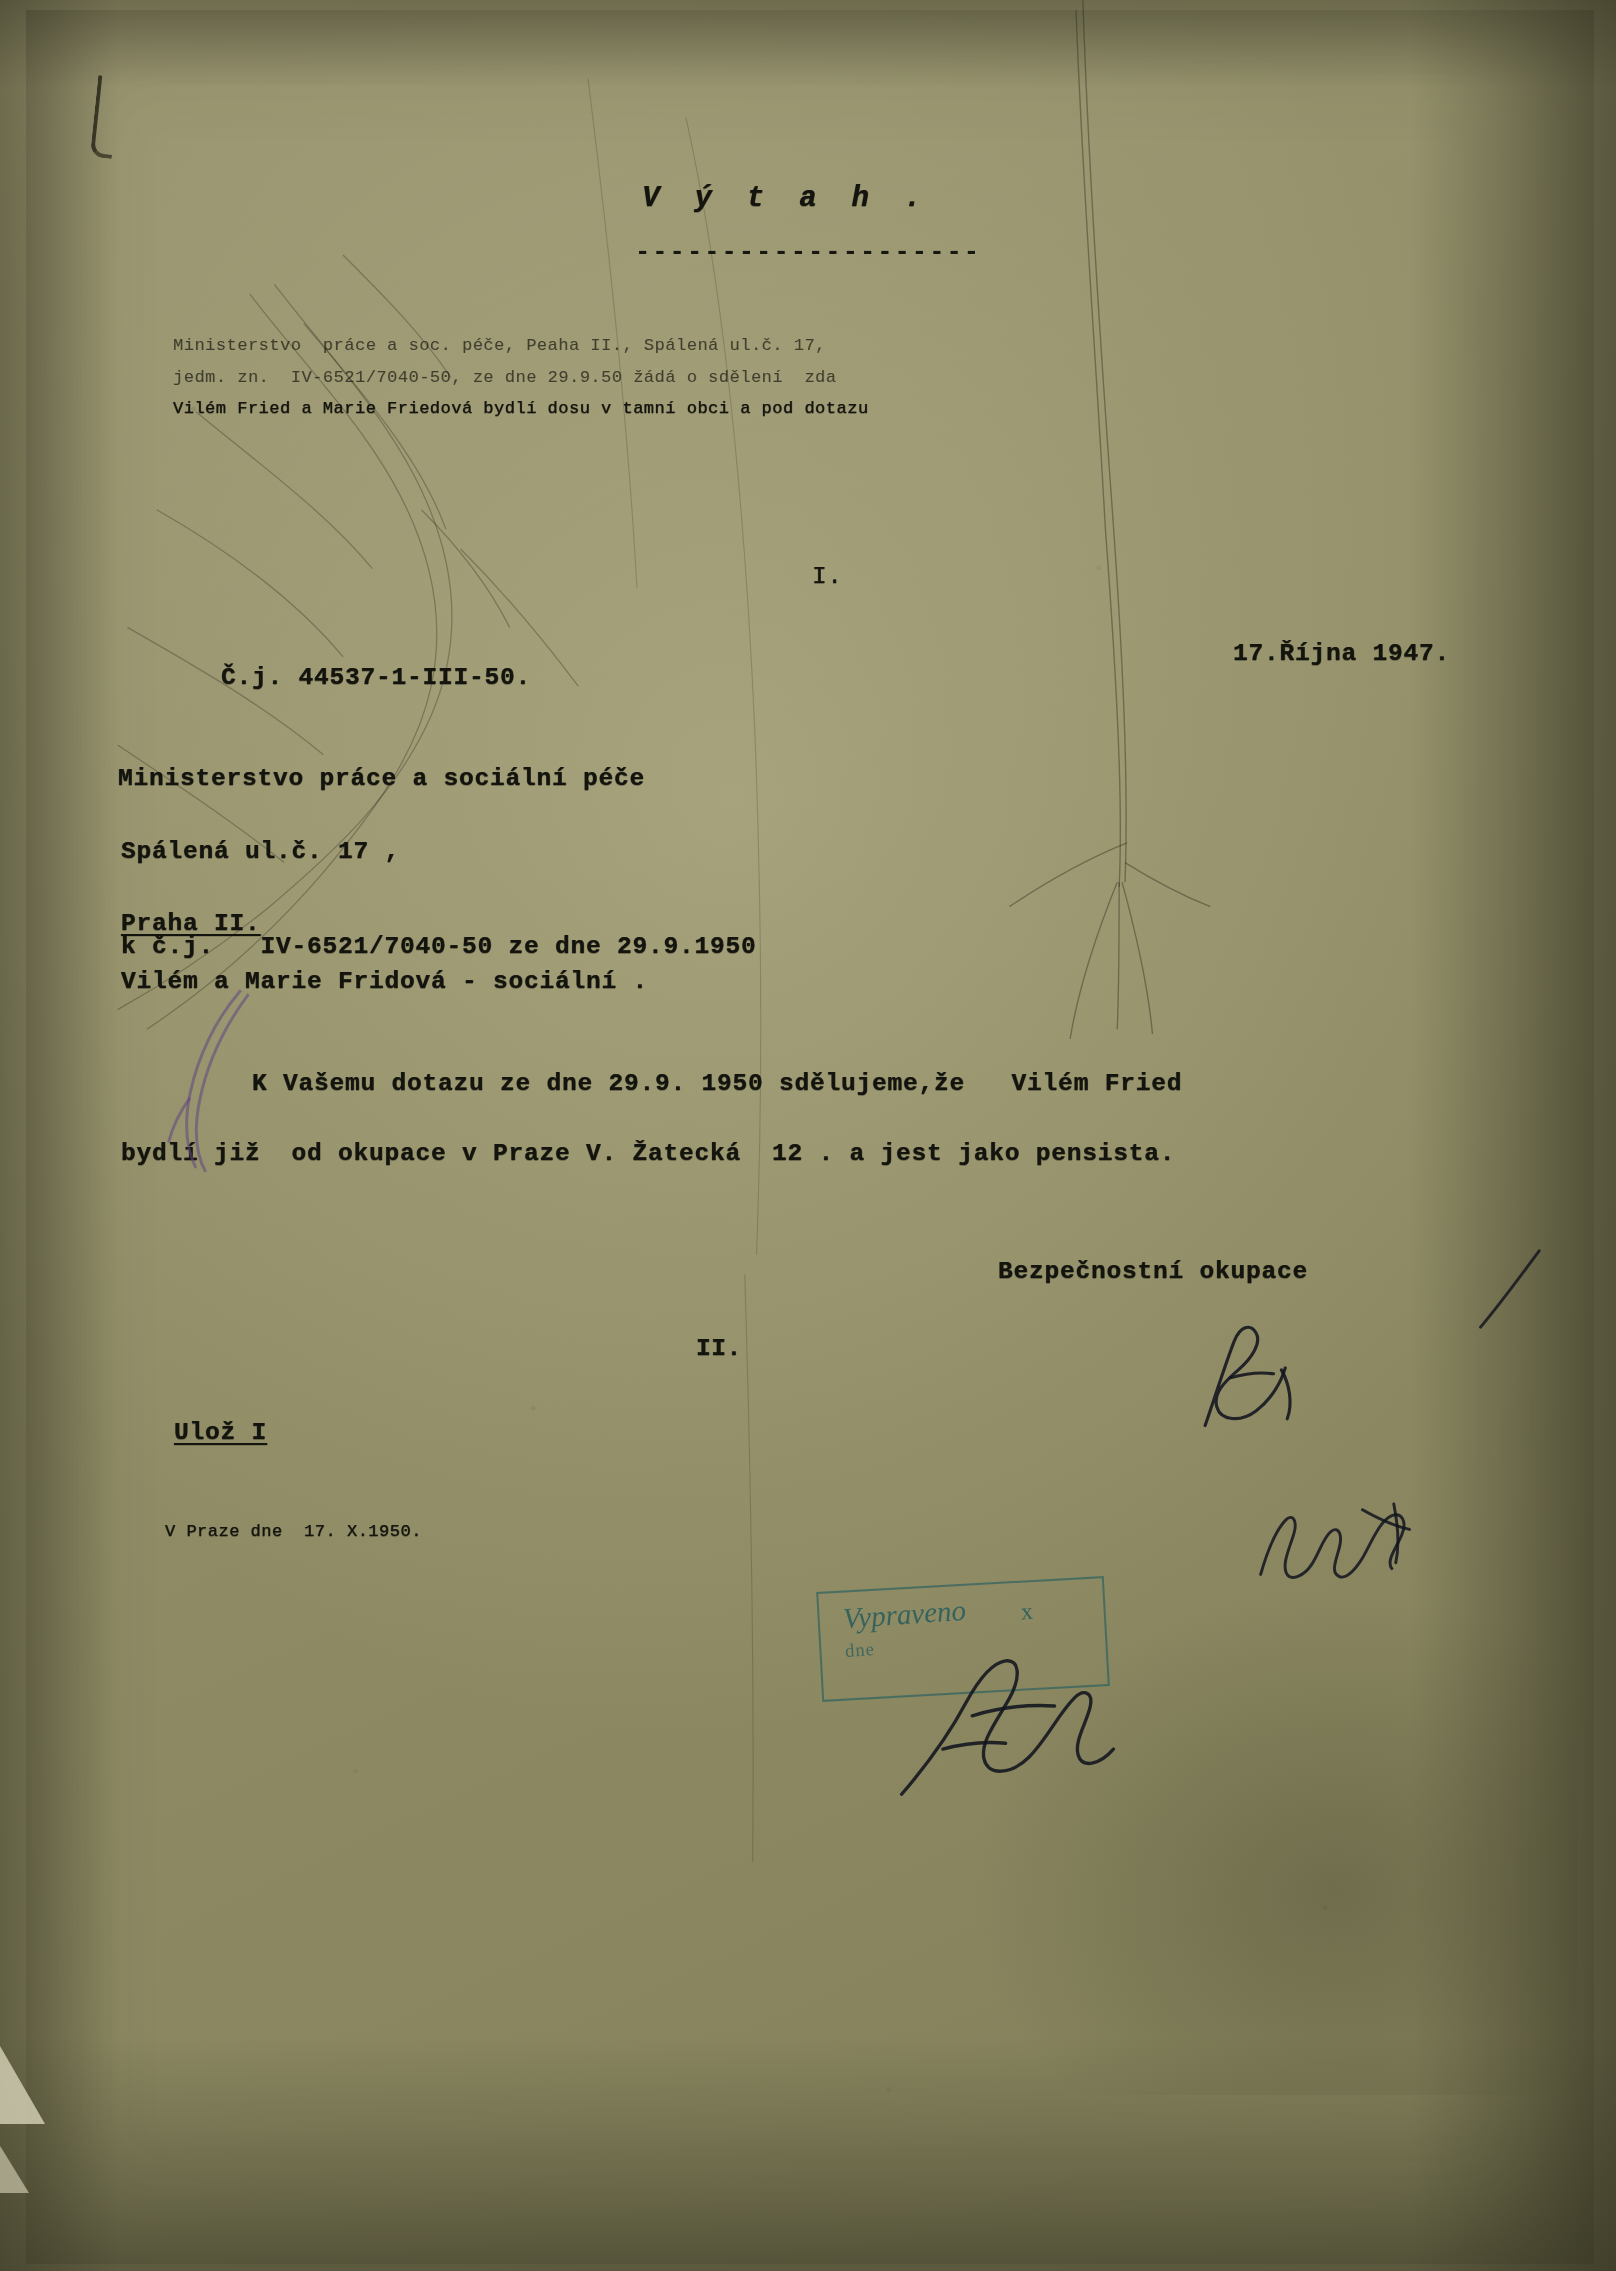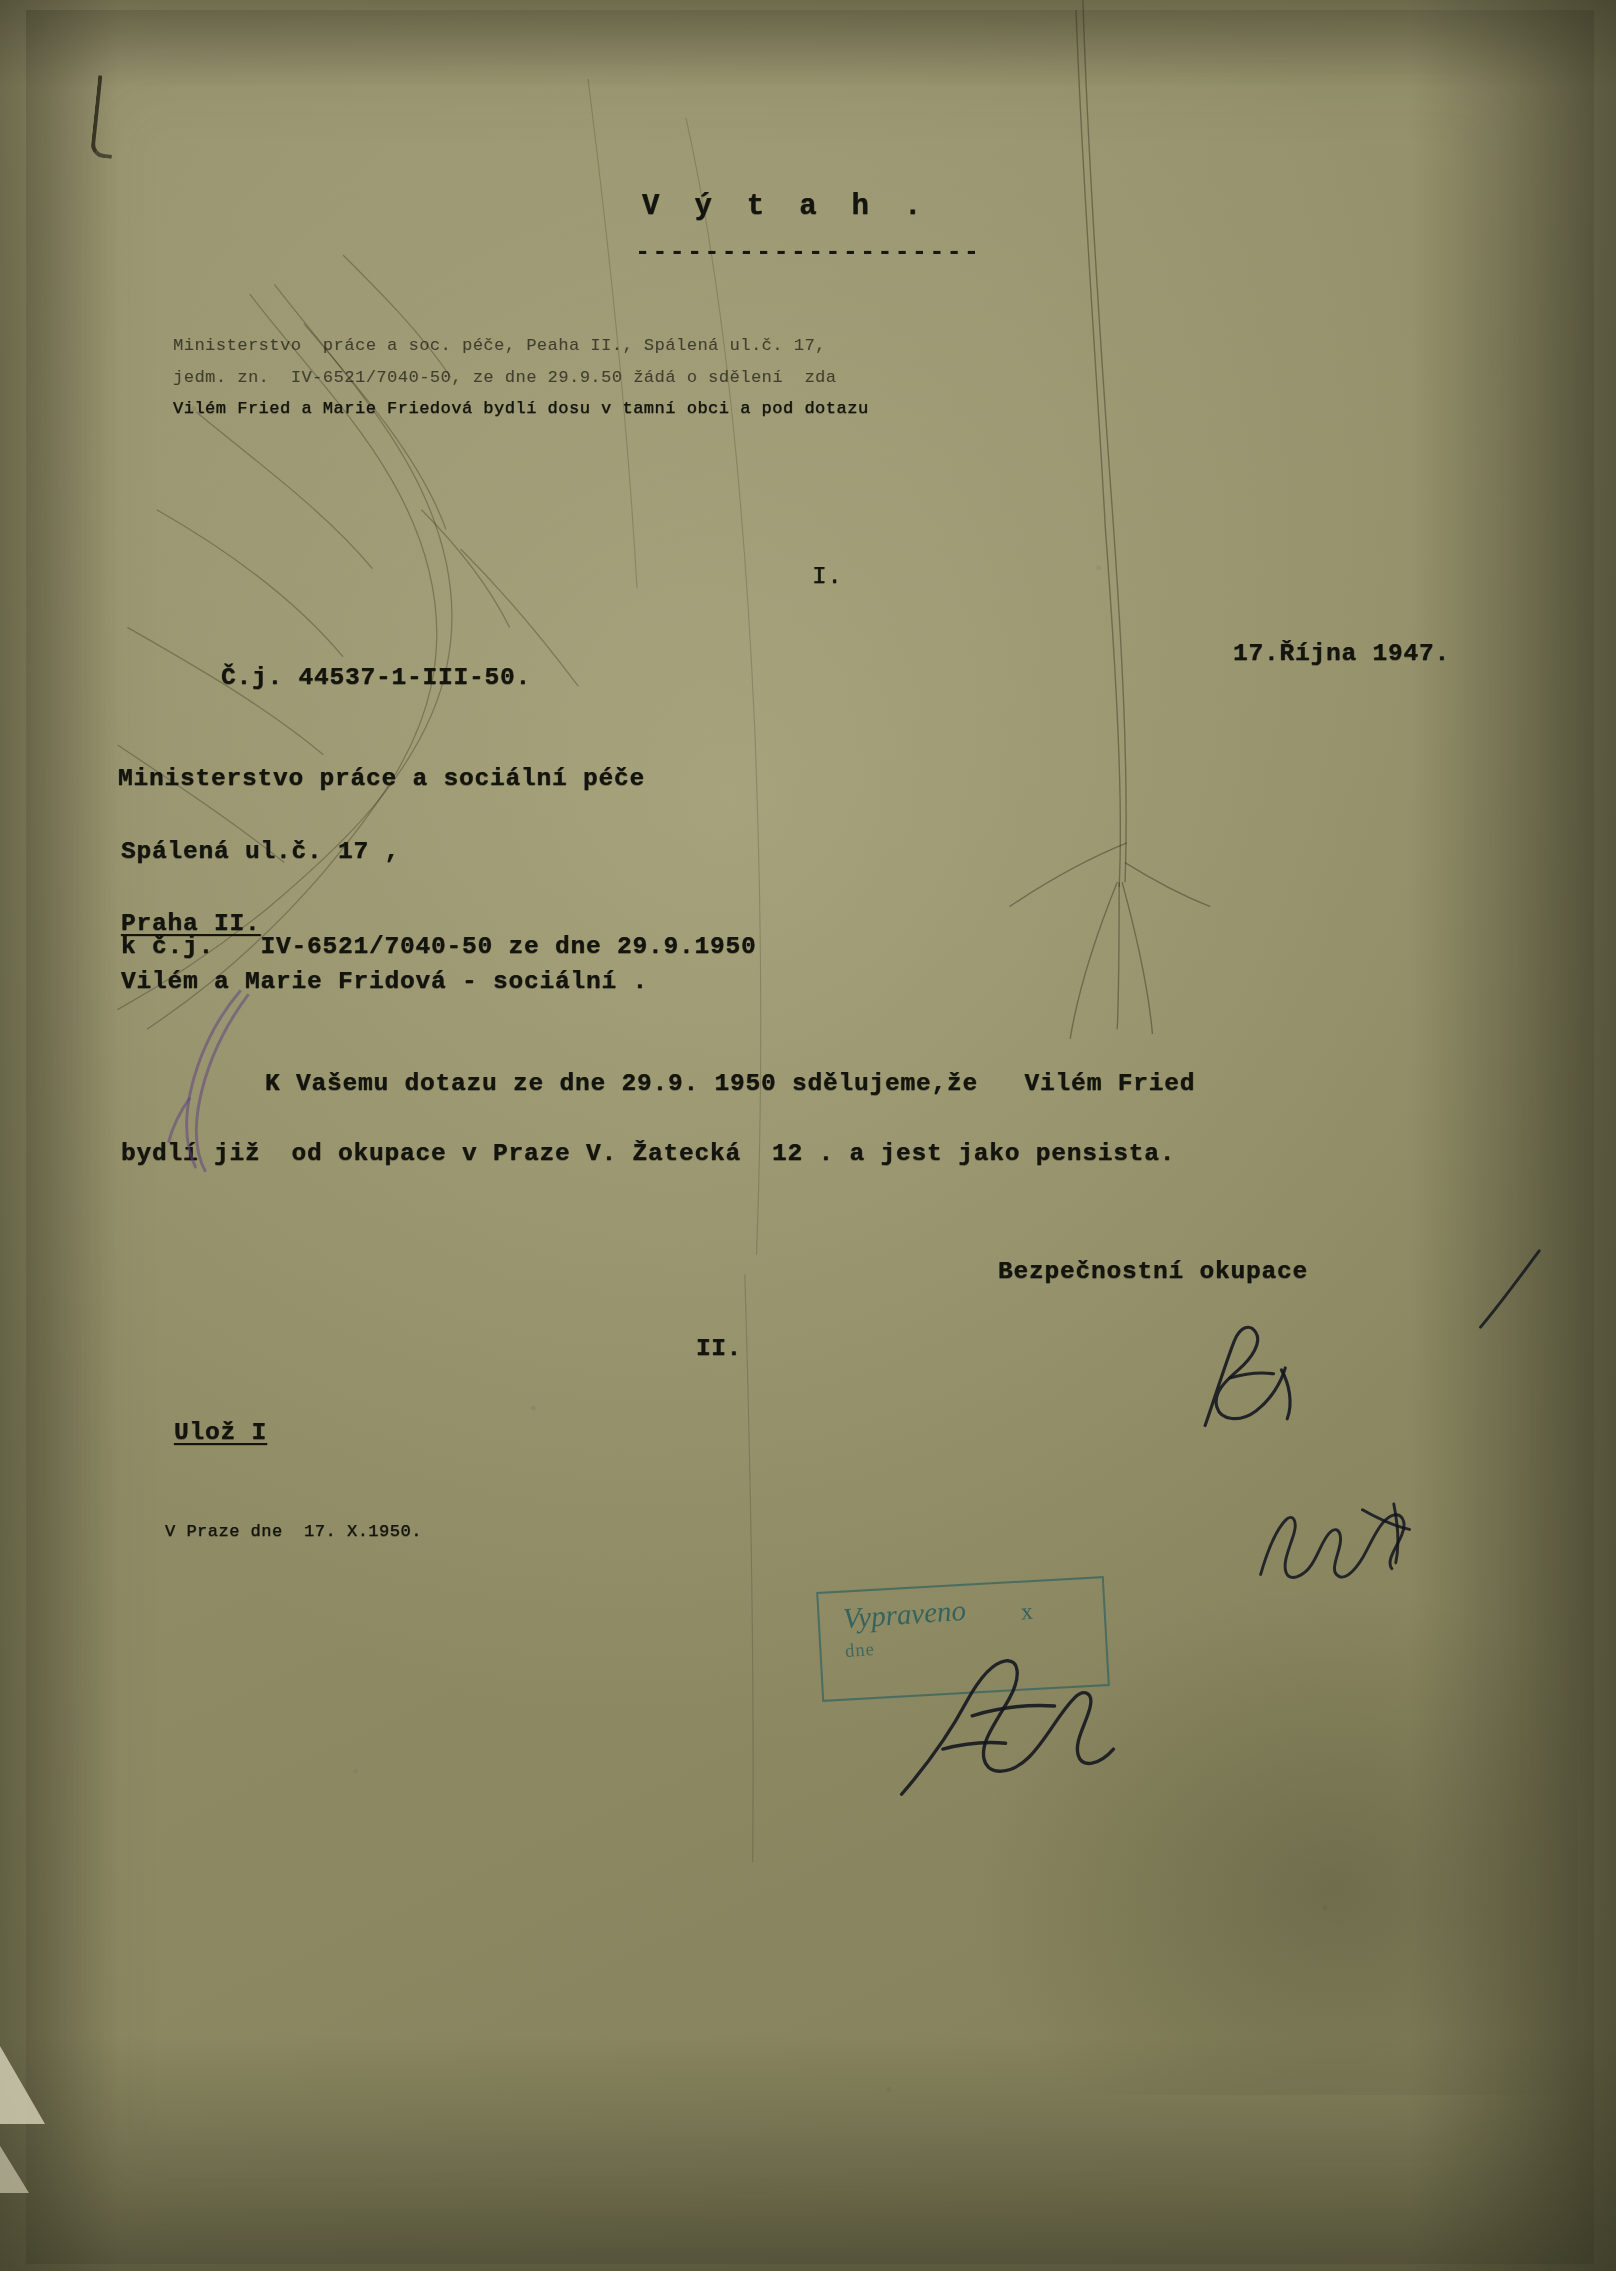--- a/index.html
+++ b/index.html
@@ -215,40 +215,40 @@
   <div class="shadowband band-top"></div>
   <div class="shadowband band-left"></div>
   <div class="shadowband band-right"></div>
   <div class="shadowband band-bottom"></div>
   <div class="blotch-br"></div>
   <div class="corner-tear"></div>
   <div class="corner-tear2"></div>
 
   <div class="punch"></div>
 
-  <div class="t title" style="left:642px; top:190px;">V ý t a h .</div>
+  <div class="t title" style="left:642px; top:182px;font-style:italic;">V ý t a h .</div>
   <div class="title-rule" style="left:635px; top:238px;">--------------------</div>
 
   <div class="t body18 faded" style="left:173px; top:328px;">Ministerstvo  práce a soc. péče, Peaha II., Spálená ul.č. 17,</div>
   <div class="t body18 faded" style="left:173px; top:360px;">jedm. zn.  IV-6521/7040-50, ze dne 29.9.50 žádá o sdělení  zda</div>
   <div class="t body18" style="left:173px; top:391px;">Vilém Fried a Marie Friedová bydlí dosu v tamní obci a pod dotazu</div>
 
   <div class="t body20" style="left:812px; top:563px;">I.</div>
 
   <div class="t bodybold" style="left:221px; top:664px;">Č.j. 44537-1-III-50.</div>
   <div class="t bodybold" style="left:1233px; top:640px;">17.Října 1947.</div>
 
   <div class="t bodybold" style="left:118px; top:765px;">Ministerstvo práce a sociální péče</div>
   <div class="t bodybold" style="left:121px; top:838px;">Spálená ul.č. 17 ,</div>
   <div class="t bodybold underline-txt" style="left:121px; top:910px;">Praha II.</div>
 
   <div class="t bodybold" style="left:121px; top:933px;">k č.j.   IV-6521/7040-50 ze dne 29.9.1950</div>
   <div class="t bodybold" style="left:121px; top:968px;">Vilém a Marie Fridová - sociální .</div>
 
-  <div class="t bodybold" style="left:265px; top:1070px;">K Vašemu dotazu ze dne 29.9. 1950 sdělujeme,že   Vilém Fried</div>
+  <div class="t bodybold" style="left:252px; top:1070px;">K Vašemu dotazu ze dne 29.9. 1950 sdělujeme,že   Vilém Fried</div>
   <div class="t bodybold" style="left:121px; top:1140px;">bydlí již  od okupace v Praze V. Žatecká  12 . a jest jako pensista.</div>
 
   <div class="t bodybold" style="left:998px; top:1258px;">Bezpečnostní okupace</div>
 
   <div class="t body20 bold" style="left:696px; top:1335px;">II.</div>
 
   <div class="t bodybold underline-txt" style="left:174px; top:1419px;">Ulož I</div>
   <div class="t body18" style="left:165px; top:1514px;">V Praze dne  17. X.1950.</div>
 
   <div class="stamp"></div>

